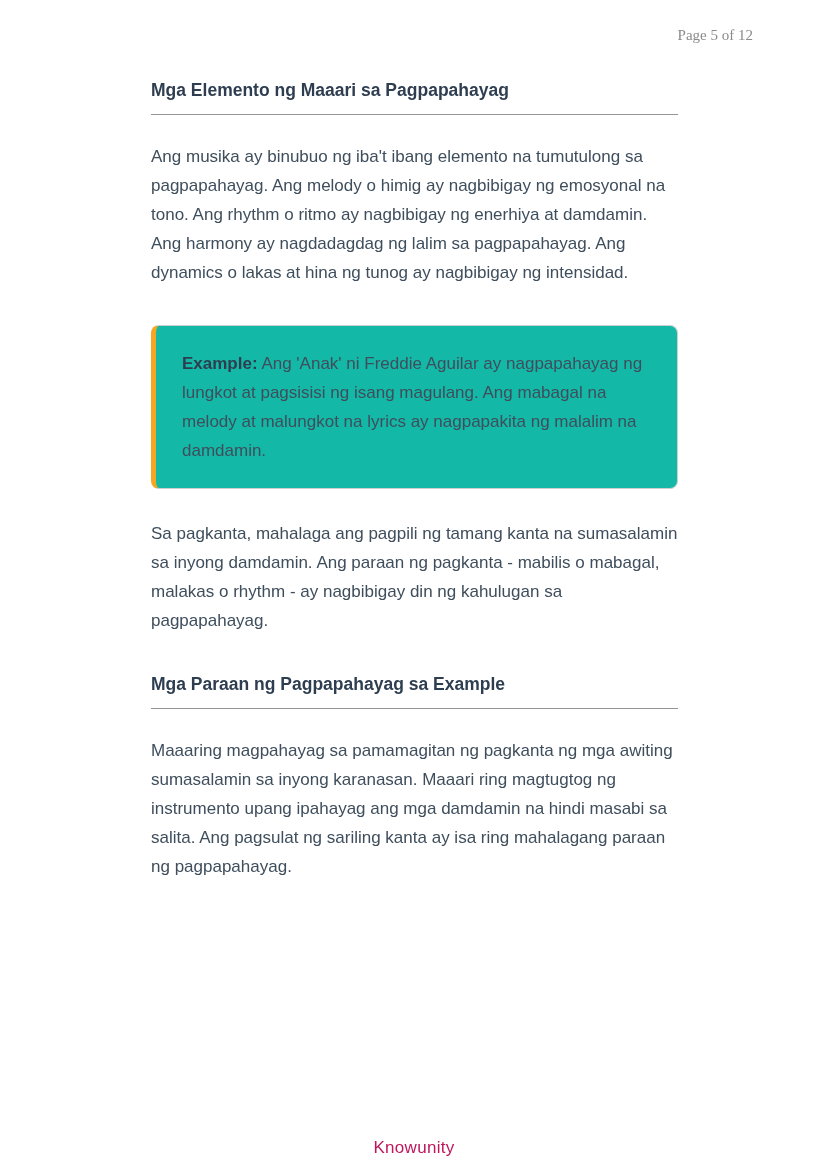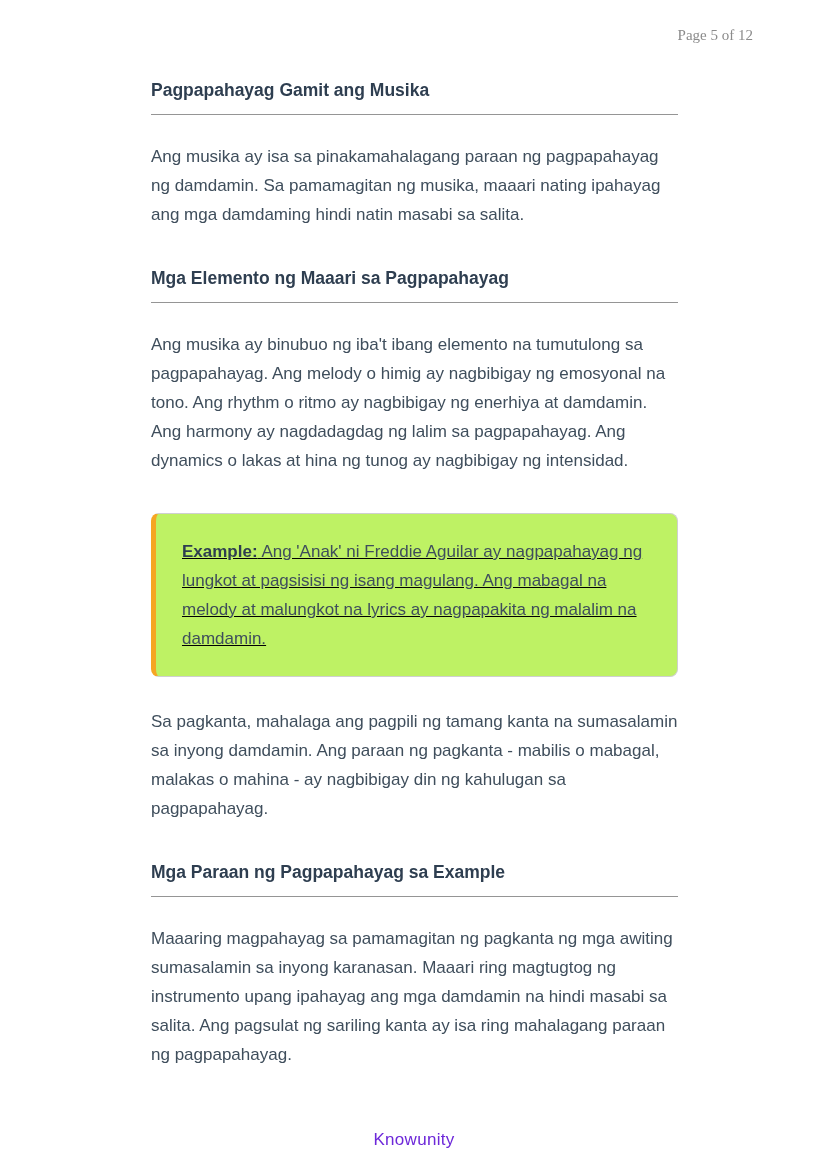--- a/index.html
+++ b/index.html
@@ -41,63 +41,58 @@
     color: #3f4e5c;
     margin-top: 27px;
     margin-bottom: 38px;
   }
   .example-box {
     border: 1px solid #cfcfcf;
     border-left: 5px solid #f5a623;
     border-radius: 8px;
     padding: 23px 26px;
     margin: 32px 0 30px 0;
-    background: #bef264;
-    text-decoration: underline;
+    background: #14b8a6;
   }
   .example-text {
     font-size: 17px;
     line-height: 29px;
     color: #3f4e5c;
   }
   .example-label { font-weight: 700; color: #2e3e50; }
   .page-footer {
     position: absolute;
-    bottom: 21px;
+    bottom: 13px;
     left: 0;
     width: 100%;
     text-align: center;
     font-size: 17px;
-    color: #6d28d9;
+    color: #be185d;
     letter-spacing: 0.3px;
   }
 </style>
 </head>
 <body>
 
 <div class="page">
 
   <div class="page-number">Page 5 of 12</div>
 
   <main class="content">
 
-    <section>
-      <h2 class="section-heading">Pagpapahayag Gamit ang Musika</h2>
-      <p class="body-para">Ang musika ay isa sa pinakamahalagang paraan ng pagpapahayag ng damdamin. Sa pamamagitan ng musika, maaari nating ipahayag ang mga damdaming hindi natin masabi sa salita.</p>
-    </section>
 
     <section>
       <h2 class="section-heading">Mga Elemento ng Maaari sa Pagpapahayag</h2>
       <p class="body-para">Ang musika ay binubuo ng iba't ibang elemento na tumutulong sa pagpapahayag. Ang melody o himig ay nagbibigay ng emosyonal na tono. Ang rhythm o ritmo ay nagbibigay ng enerhiya at damdamin. Ang harmony ay nagdadagdag ng lalim sa pagpapahayag. Ang dynamics o lakas at hina ng tunog ay nagbibigay ng intensidad.</p>
 
       <aside class="example-box">
         <p class="example-text"><strong class="example-label">Example:</strong><span> Ang 'Anak' ni Freddie Aguilar ay nagpapahayag ng lungkot at pagsisisi ng isang magulang. Ang mabagal na melody at malungkot na lyrics ay nagpapakita ng malalim na damdamin.</span></p>
       </aside>
 
-      <p class="body-para">Sa pagkanta, mahalaga ang pagpili ng tamang kanta na sumasalamin sa inyong damdamin. Ang paraan ng pagkanta - mabilis o mabagal, malakas o mahina - ay nagbibigay din ng kahulugan sa pagpapahayag.</p>
+      <p class="body-para">Sa pagkanta, mahalaga ang pagpili ng tamang kanta na sumasalamin sa inyong damdamin. Ang paraan ng pagkanta - mabilis o mabagal, malakas o rhythm - ay nagbibigay din ng kahulugan sa pagpapahayag.</p>
     </section>
 
     <section>
       <h2 class="section-heading">Mga Paraan ng Pagpapahayag sa Example</h2>
       <p class="body-para">Maaaring magpahayag sa pamamagitan ng pagkanta ng mga awiting sumasalamin sa inyong karanasan. Maaari ring magtugtog ng instrumento upang ipahayag ang mga damdamin na hindi masabi sa salita. Ang pagsulat ng sariling kanta ay isa ring mahalagang paraan ng pagpapahayag.</p>
     </section>
 
   </main>
 
   <footer class="page-footer">Knowunity</footer>

